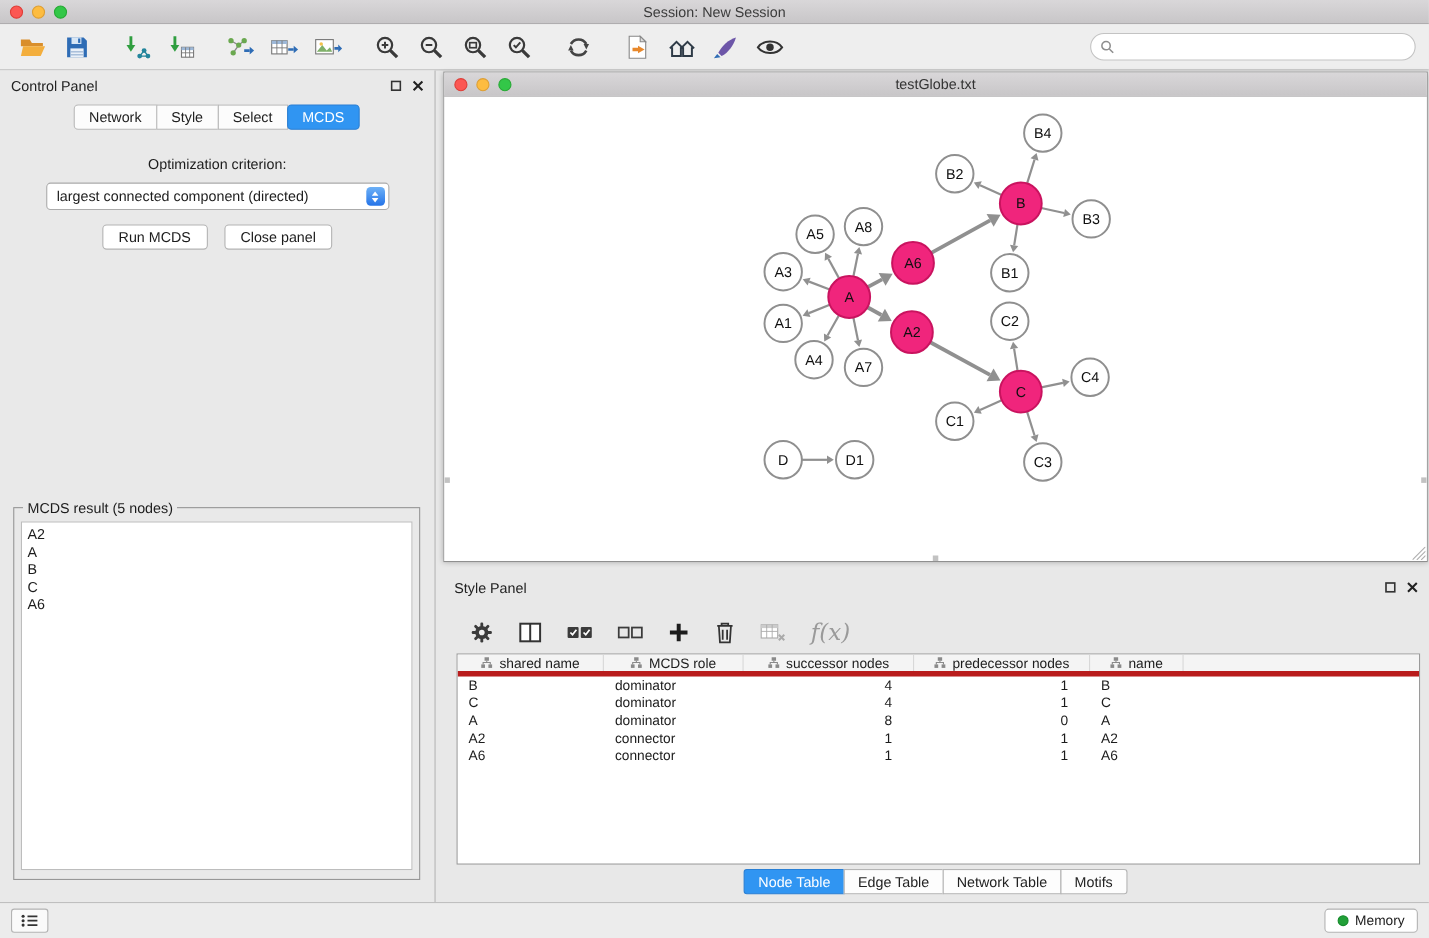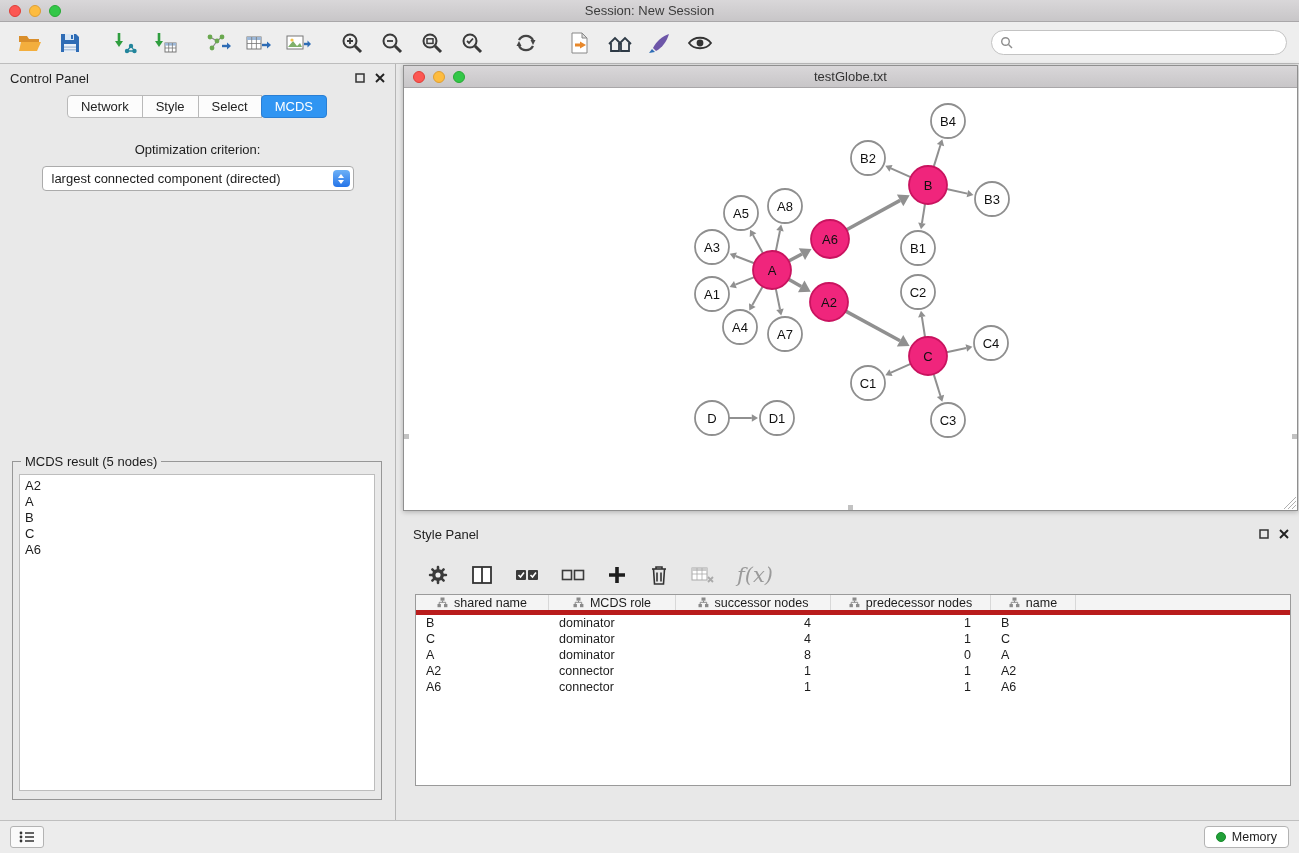--- a/index.html
+++ b/index.html
@@ -275,20 +275,24 @@
         <div class="cp-tab selected">MCDS</div>
       </div>
     <div class="opt-label">Optimization criterion:</div>
     <div class="dropdown">
       <span>largest connected component (directed)</span>
       <span class="stepper">
           <span class="up"></span>
           <span class="down"></span>
         </span>
     </div>
+    <div class="cp-buttons">
+      <div class="btn">Run MCDS</div>
+      <div class="btn">Close panel</div>
+    </div>
     <fieldset class="result-box">
       <legend>MCDS result (5 nodes)</legend>
       <div class="result-list">
           <div class="result-item">A2</div>
           <div class="result-item">A</div>
           <div class="result-item">B</div>
           <div class="result-item">C</div>
           <div class="result-item">A6</div>
         </div>
     </fieldset>
@@ -627,20 +631,26 @@
           </div>
           <div class="tr">
             <div class="td col0">A6</div>
             <div class="td col1">connector</div>
             <div class="td col2 num">1</div>
             <div class="td col3 num">1</div>
             <div class="td col4">A6</div>
           </div>
         </div>
     </div>
+    <div class="tp-tabs">
+        <div class="tp-tab selected">Node Table</div>
+        <div class="tp-tab">Edge Table</div>
+        <div class="tp-tab">Network Table</div>
+        <div class="tp-tab">Motifs</div>
+      </div>
   </div>
 
   <div class="statusbar">
     <div class="sb-btn">
       <svg width="16" height="12" viewBox="0 0 16 12">
           <g fill="#333">
             <circle cx="2" cy="2" r="1.4"></circle>
             <circle cx="2" cy="6" r="1.4"></circle>
             <circle cx="2" cy="10" r="1.4"></circle>
           </g>

